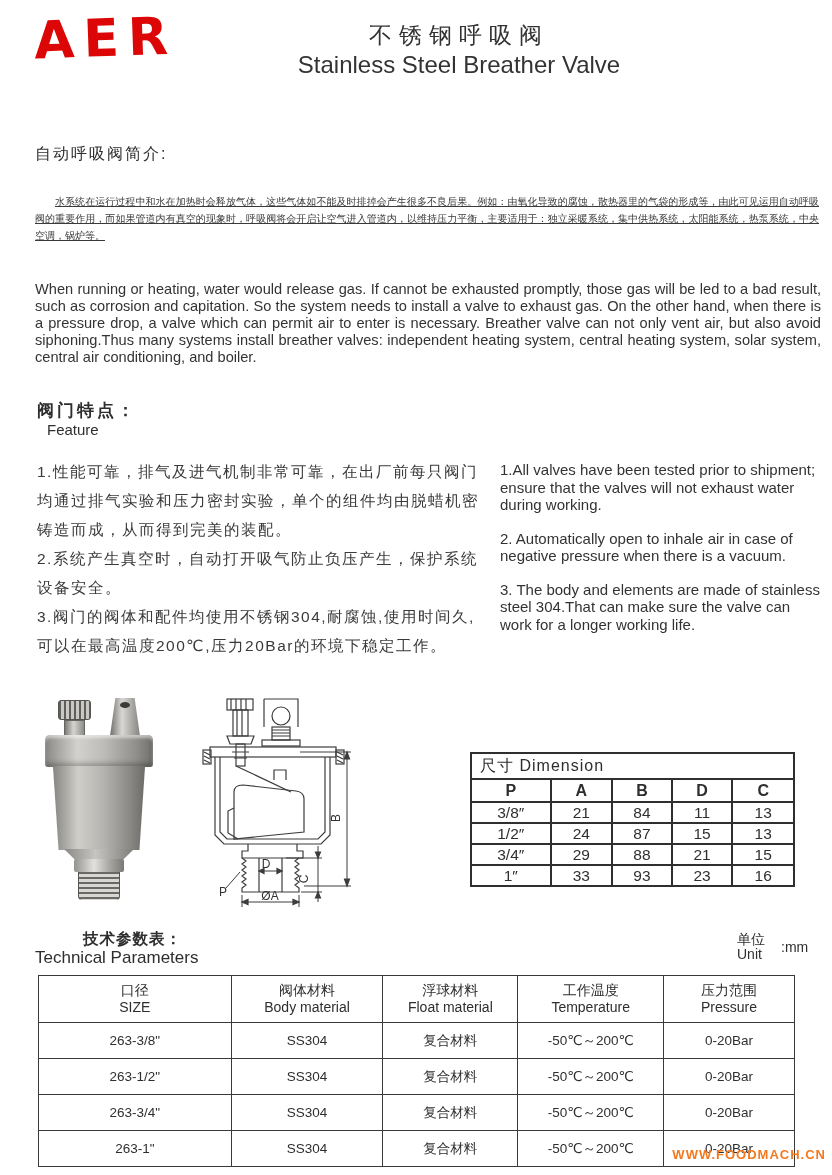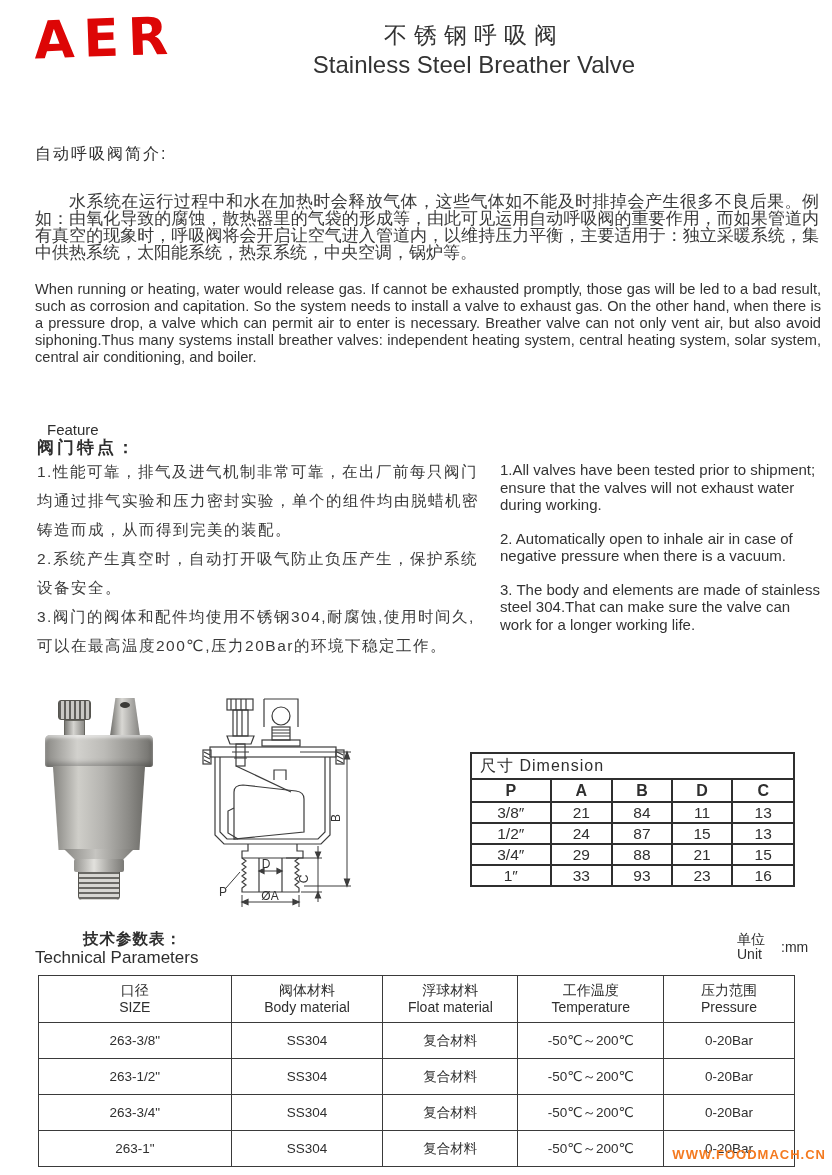--- a/index.html
+++ b/index.html
@@ -9,36 +9,37 @@
     position:relative; width:832px; height:1175px; background:#ffffff;
     margin:0 auto; overflow:hidden;
   }
   
   .logo {
     position:absolute; left:34px; top:8px;
     font-family:"DejaVu Sans",sans-serif;
     font-size:52px; font-weight:bold; letter-spacing:9px;
     transform:rotate(-2deg);
   }
-  .title-block { position:absolute; left:234px; top:20px; width:480px; text-align:center; }
+  .title-block { position:absolute; left:219px; top:20px; width:480px; text-align:center; }
   .title-zh { font-size:23px; letter-spacing:7px; color:#333; }
   .title-en { font-size:24px; color:#333; margin-top:0; }
   
   .intro-heading { position:absolute; left:35px; top:144px; font-size:16px; letter-spacing:2px; }
   .para-zh {
     position:absolute; left:35px; top:193px; width:784px;
-    font-size:17px; line-height:17px; text-indent:2em; color:#3a3a3a;
+    font-size:10px; line-height:17px; text-indent:2em; color:#3a3a3a;
     text-align:justify;
+    text-decoration:underline;
   }
   .para-en {
     position:absolute; left:35px; top:281px; width:786px;
     font-size:14.6px; line-height:17px; color:#333; text-align:justify;
   }
   
-  .feat-heading-zh { position:absolute; left:37px; top:399px; font-size:17px; font-weight:bold; letter-spacing:3px;margin-top:37px; }
+  .feat-heading-zh { position:absolute; left:37px; top:399px; font-size:17px; font-weight:bold; letter-spacing:3px; }
   .feat-heading-en { position:absolute; left:47px; top:421px; font-size:15px; }
   .feat-list-zh { position:absolute; left:37px; top:457px; width:452px; }
   .feat-list-zh .feat-item { font-size:15.5px; line-height:29px; letter-spacing:1.5px; color:#3a3a3a; }
   .feat-list-en { position:absolute; left:500px; top:461px; width:320px; }
   .feat-list-en .feat-item { font-size:15px; line-height:17.5px; color:#333; margin-bottom:16px; }
   
   .photo { position:absolute; left:38px; top:696px; width:155px; height:212px; }
   .photo > div { position:absolute; }
   .pv-cap-left-knurl {
     left:20px; top:4px; width:33px; height:20px; border-radius:3px;

